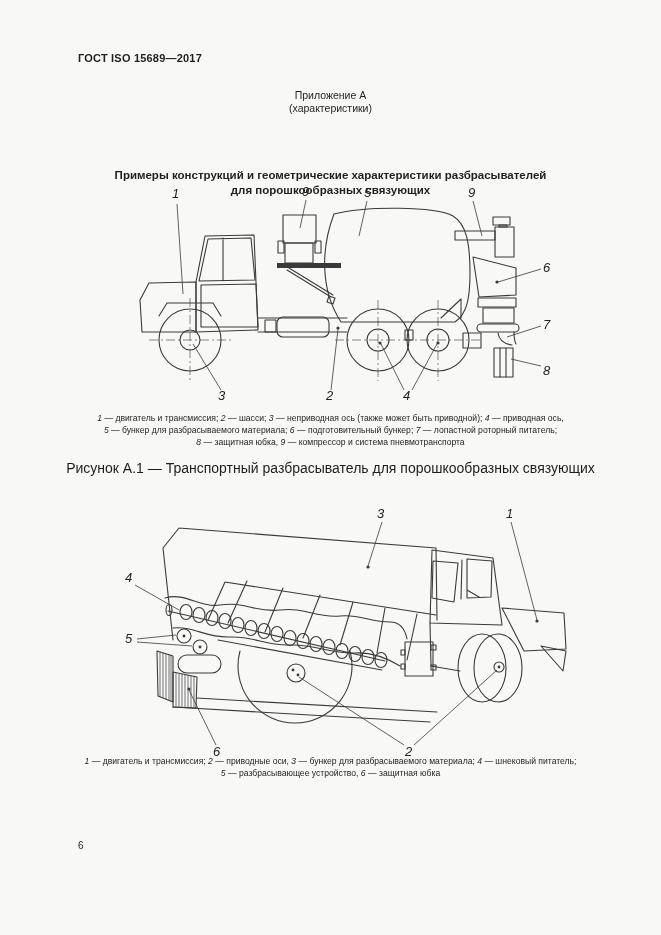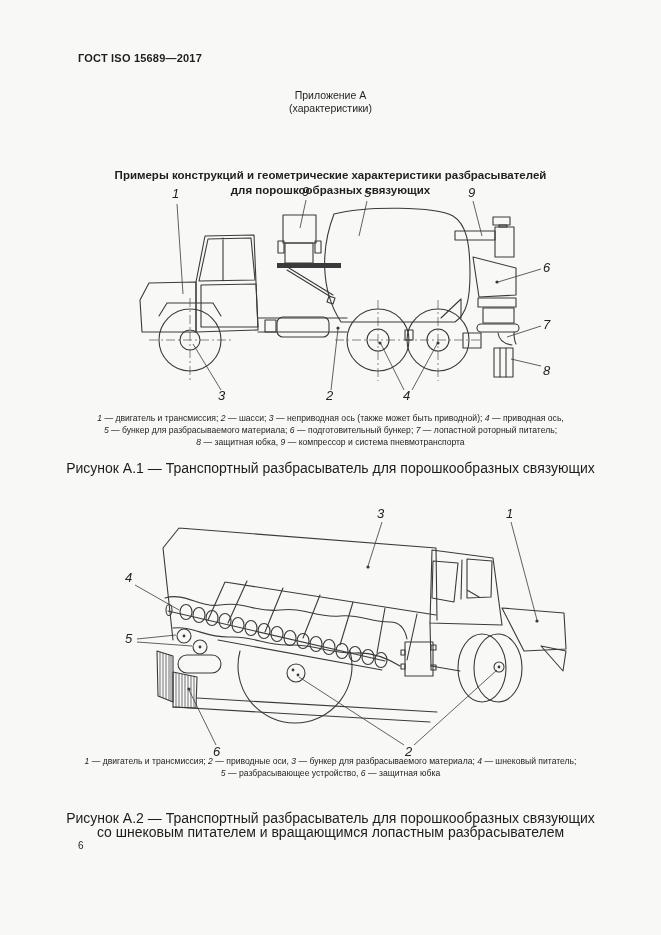--- a/index.html
+++ b/index.html
@@ -199,20 +199,16 @@
     <text class="num" x="20" y="145">5</text>
     <text class="num" x="108" y="258">6</text>
     <text class="num" x="300" y="258">2</text>
   </svg>
 
   <div class="abs legend legend-a2">
       <div class="legend-line"><i>1</i> — двигатель и трансмиссия; <i>2</i> — приводные оси, <i>3</i> — бункер для разбрасываемого материала; <i>4</i> — шнековый питатель;</div>
       <div class="legend-line"><i>5</i> — разбрасывающее устройство, <i>6</i> — защитная юбка</div>
     </div>
 
-  <div class="abs caption caption-a2">
-    <div>Рисунок А.2 — Транспортный разбрасыватель для порошкообразных связующих</div>
-    <div>со шнековым питателем и вращающимся лопастным разбрасывателем</div>
-  </div>
 
   <div class="abs page-num">6</div>
 
 </div>
 
 </body></html>

